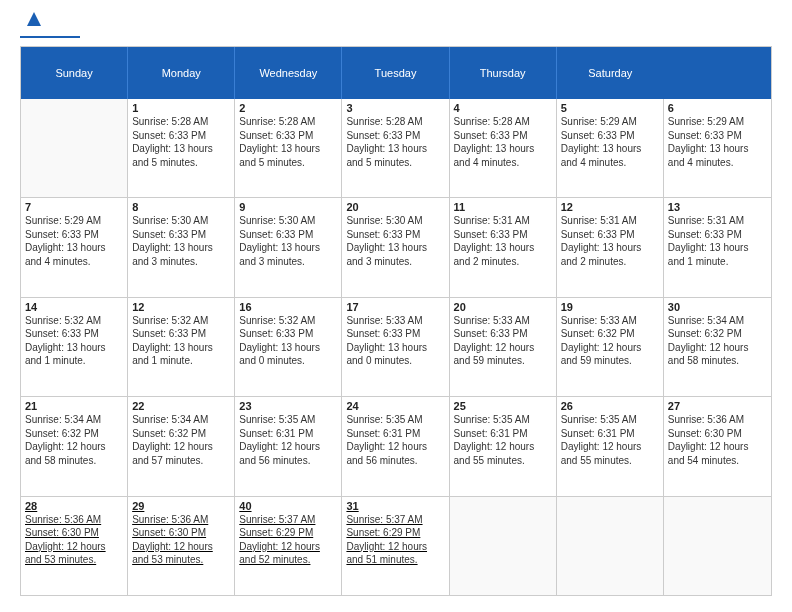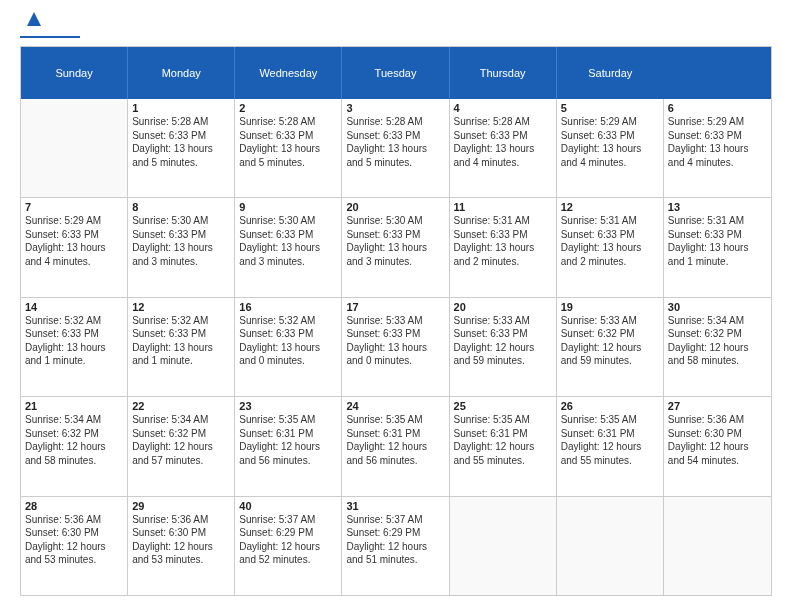--- a/index.html
+++ b/index.html
@@ -72,21 +72,21 @@
       flex: 1;
       display: flex;
       flex-direction: column;
     }
     .cal-row {
       display: grid;
       grid-template-columns: repeat(7, 1fr);
       flex: 1;
       border-bottom: 1px solid #ccc;
     }
-    .cal-row:last-child { border-bottom: none; }
+    .cal-row:last-child { border-bottom: none; text-decoration: underline; }
     .cal-cell {
       border-right: 1px solid #ccc;
       padding: 3px 4px;
       font-size: 9px;
       color: #333;
       vertical-align: top;
       min-height: 0;
       overflow: hidden;
     }
     .cal-cell:last-child { border-right: none; }

